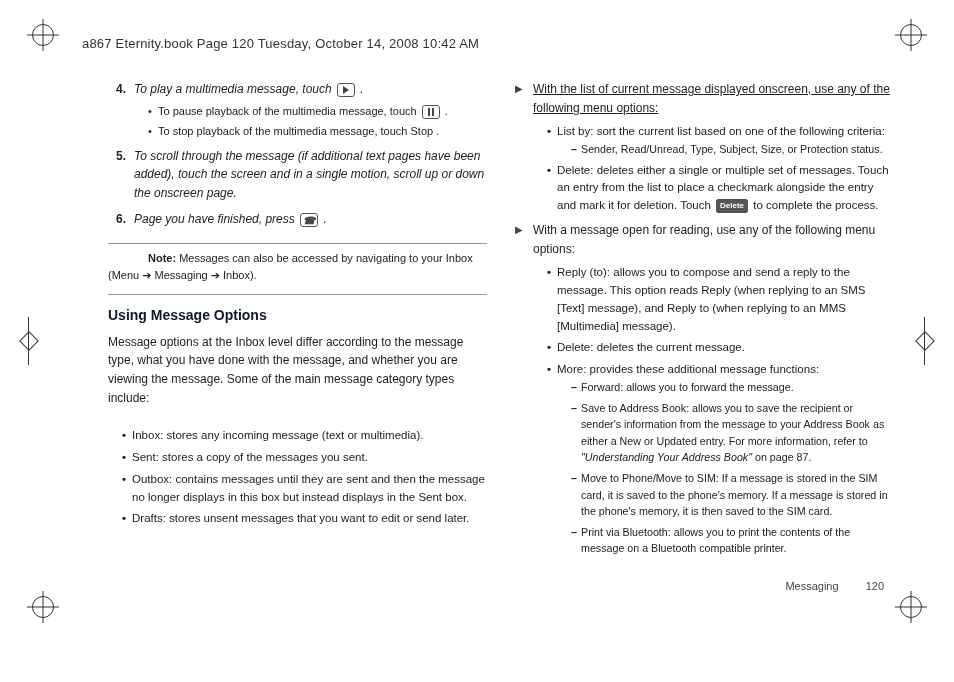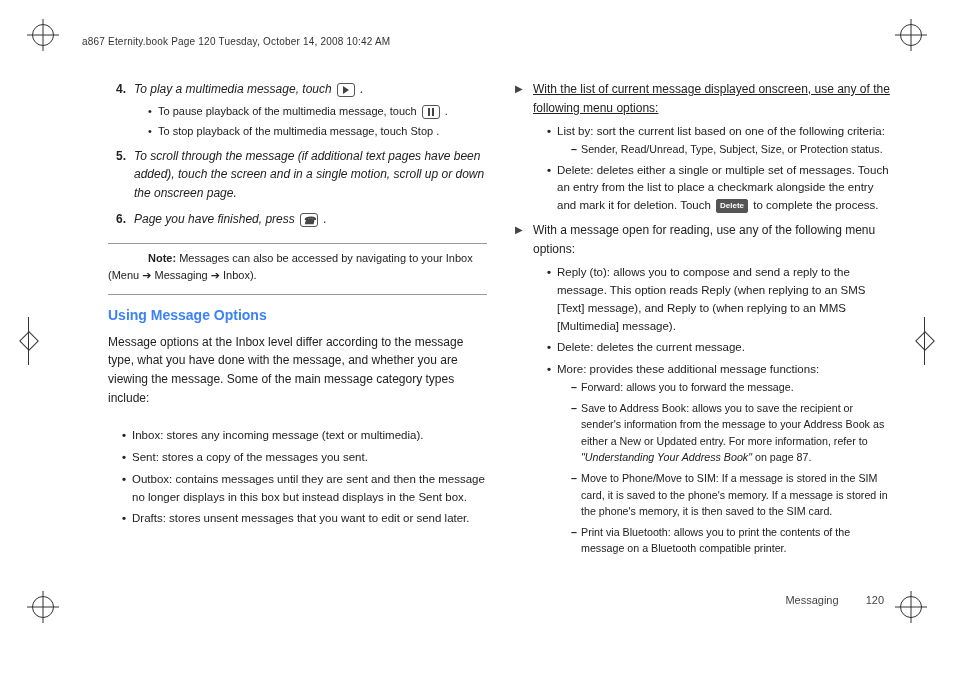--- a/index.html
+++ b/index.html
@@ -11,24 +11,24 @@
   .reg::after  { top:50%; left:-6px; right:-6px; height:1px; transform:translateY(-0.5px); }
   .reg-tl { top: 24px; left: 32px; }
   .reg-tr { top: 24px; right: 32px; }
   .reg-bl { bottom: 64px; left: 32px; }
   .reg-br { bottom: 64px; right: 32px; }
   .mid-bar { position:absolute; top:50%; width:14px; height:48px; transform:translateY(-50%); }
   .mid-bar.left { left: 22px; }
   .mid-bar.right { right: 22px; }
   .mid-bar .v { position:absolute; left:6px; top:0; bottom:0; width:1px; background:#333; }
   .mid-bar .diamond { position:absolute; left:0; top:50%; width:14px; height:14px; transform:translateY(-50%) rotate(45deg); border:1px solid #333; }
-  .header-line { position:absolute; top:36px; left:82px; font-size:10px; color:#333; letter-spacing:0.2px; }
+  .header-line { position:absolute; top:36px; left:82px; font-size:13px; color:#333; letter-spacing:0.2px; }
   .content { position:absolute; top:80px; left:108px; right:60px; bottom:70px; display:flex; gap:28px; }
   .col { flex:1; font-size:12px; line-height:1.55; }
-  .col h3 { color:#3b82f6; font-size:14px; font-weight:bold; margin: 10px 0 6px 0; }
+  .col h3 { color:#0f172a; font-size:14px; font-weight:bold; margin: 10px 0 6px 0; }
   .num-item { display:flex; margin-bottom:4px; }
   .num-item .num { font-weight:bold; width:26px; flex:none; text-align:right; padding-right:8px; }
   .num-item .body > p { margin-bottom:4px;font-style:italic; }
   .sub-bullets { padding-left:14px; margin-top:2px; margin-bottom:2px; }
   .sub-bullets li { list-style:none; position:relative; padding-left:10px; font-size:11px; margin-bottom:3px; }
   .sub-bullets li::before { content:"•"; position:absolute; left:0; top:0; }
   .note-sep { border:none; border-top:1px solid #999; margin:10px 0 6px 0; }
   .note { font-size:11px; }
   .note .note-label { font-weight:bold;padding-left:40px; }
   .bul { padding-left:14px; }
@@ -39,21 +39,21 @@
   .dash-list { padding-left:14px; }
   .dash-list li { list-style:none; position:relative; padding-left:10px; font-size:10.7px; margin-bottom:4px; }
   .dash-list li::before { content:"–"; position:absolute; left:0; top:0; }
   .inline-icon { display:inline-flex; width:18px; height:14px; border:1px solid #555; border-radius:3px; background:#fff; vertical-align:middle; align-items:center; justify-content:center; font-size:9px; font-weight:bold; margin:0 2px; }
   .inline-icon.play::after { content:""; border-left:6px solid #444; border-top:4px solid transparent; border-bottom:4px solid transparent; }
   .inline-icon.pause::before, .inline-icon.pause::after { content:""; width:2px; height:8px; background:#444; margin:0 1px; }
   .inline-icon.end::after { content:"☎"; font-size:10px; color:#444; }
   .inline-icon.del { width:auto; padding:0 3px; background:#555; color:#fff; border-radius:2px; font-size:8px; }
   .bold { font-weight:normal; }
   .ital { font-style:italic; }
-  .footer { position:absolute; bottom:76px; right:70px; font-size:11px; color:#444; }
+  .footer { position:absolute; bottom:90px; right:70px; font-size:11px; color:#444; }
   .footer .sec { margin-right:24px; }
 </style>
 </head>
 <body>
 
 <div class="page">
 
   <div class="reg reg-tl"></div>
   <div class="reg reg-tr"></div>
   <div class="reg reg-bl"></div>

